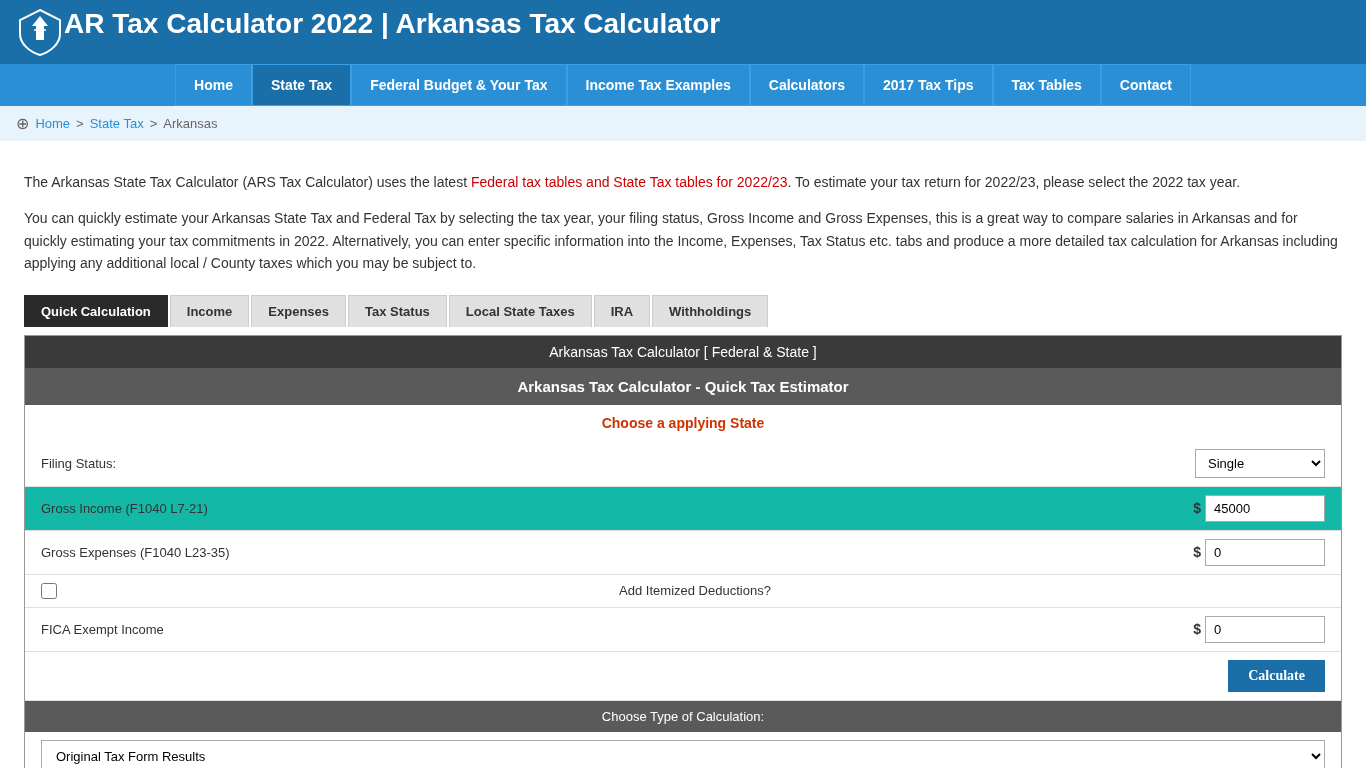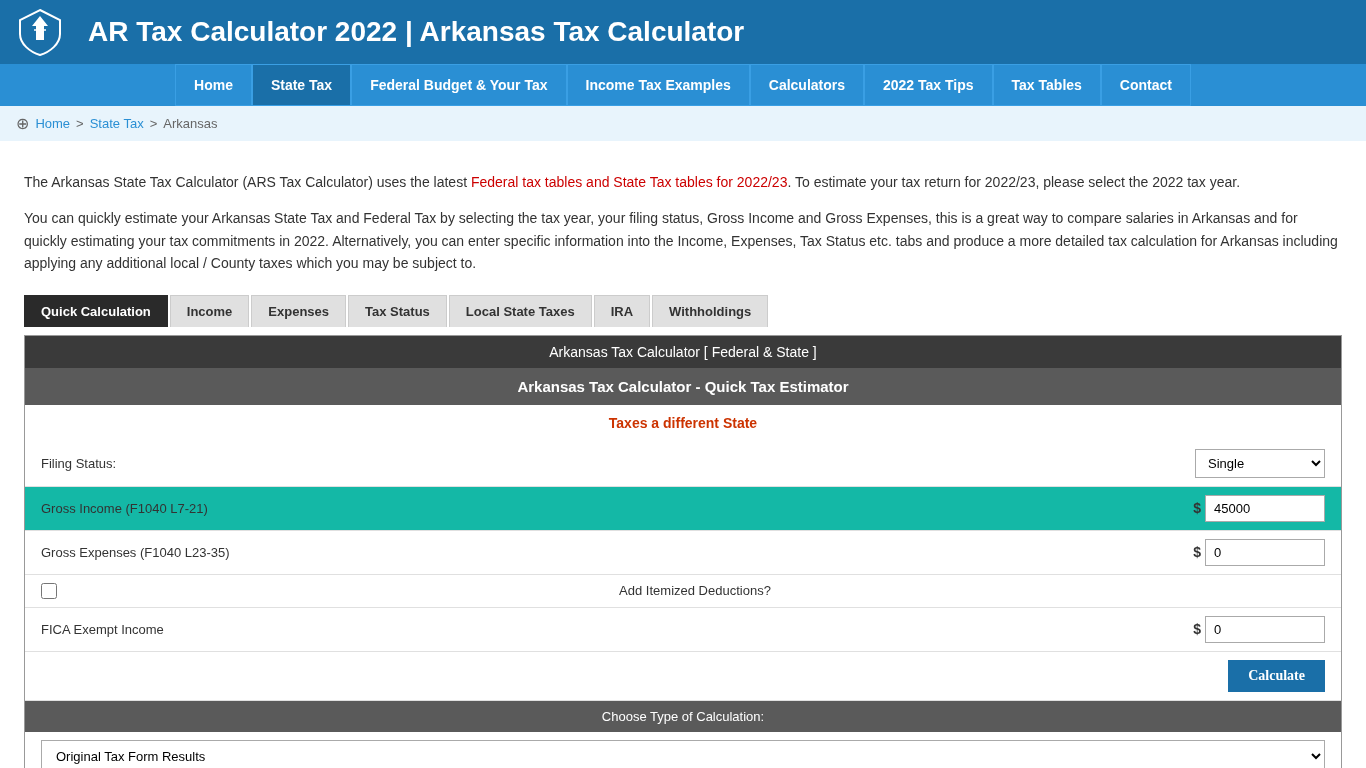--- a/index.html
+++ b/index.html
@@ -2,23 +2,22 @@
 <html><head>
   <meta charset="utf-8">
   <style>
     * { box-sizing: border-box; margin: 0; padding: 0; }
     body { font-family: Arial, sans-serif; font-size: 14px; color: #333; background: #fff; }
 
     
     .site-header {
       background: #1a6fa8;
       display: flex;
-      align-items: center;
-      padding: 8px 16px;
-      gap: 24px;
+      padding: 8px 16px;
+      gap: 0;
     }
     .site-logo {
       display: flex;
       align-items: center;
       gap: 12px;
     }
     .logo-icon {
       width: 48px;
       height: 48px;
       fill: #fff;
@@ -235,21 +234,21 @@
   </div>
   <h1 class="site-title">AR Tax Calculator 2022 | Arkansas Tax Calculator</h1>
 </header>
 
 <nav class="main-nav">
   <a href="#">Home</a>
   <a href="#" class="active">State Tax</a>
   <a href="#">Federal Budget &amp; Your Tax</a>
   <a href="#">Income Tax Examples</a>
   <a href="#">Calculators</a>
-  <a href="#">2022 Tax Tips</a>
+  <a href="#">2017 Tax Tips</a>
   <a href="#">Tax Tables</a>
   <a href="#">Contact</a>
 </nav>
 
 <div class="breadcrumb">
   <span class="breadcrumb-globe">⊕</span>
   <a href="#">Home</a>
   <span>&gt;</span>
   <a href="#">State Tax</a>
   <span>&gt;</span>
@@ -273,21 +272,21 @@
   </div>
 
   <div class="calc-container">
     <div class="calc-header-bar">
       <span>Arkansas Tax Calculator [ Federal &amp; State ]</span>
     </div>
     <div class="calc-title-bar">
       <span>Arkansas Tax Calculator - Quick Tax Estimator</span>
     </div>
     <div class="calc-body">
-      <div class="choose-state">Taxes a different State</div>
+      <div class="choose-state">Choose a applying State</div>
 
 
       <div class="form-row">
         <span class="form-label">Filing Status:</span>
         <div class="form-input-wrap">
           <select class="form-select">
             <option>Single</option>
             <option>Married Filing Jointly</option>
             <option>Married Filing Separately</option>
             <option>Head of Household</option>

